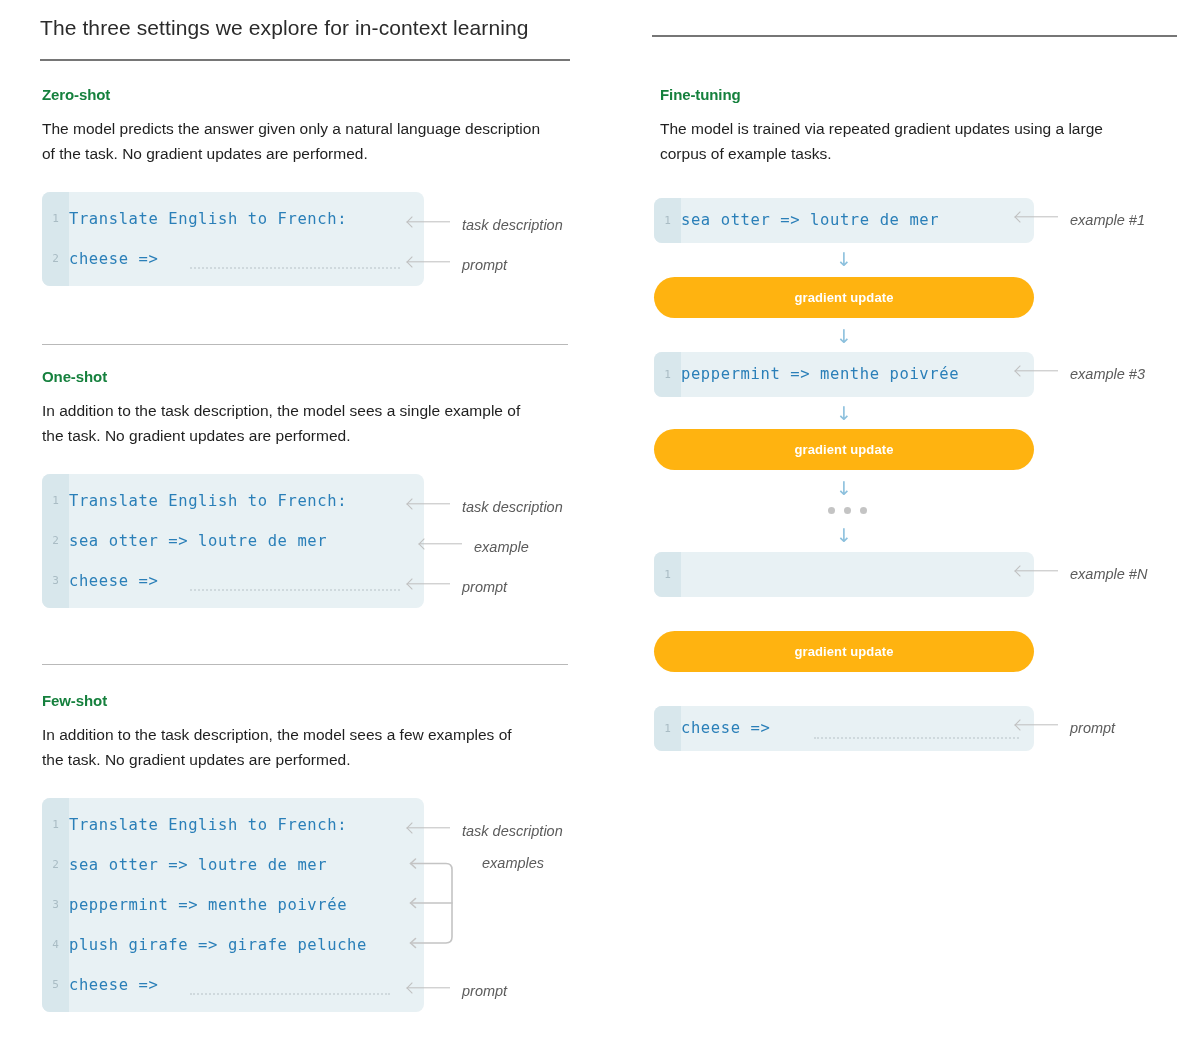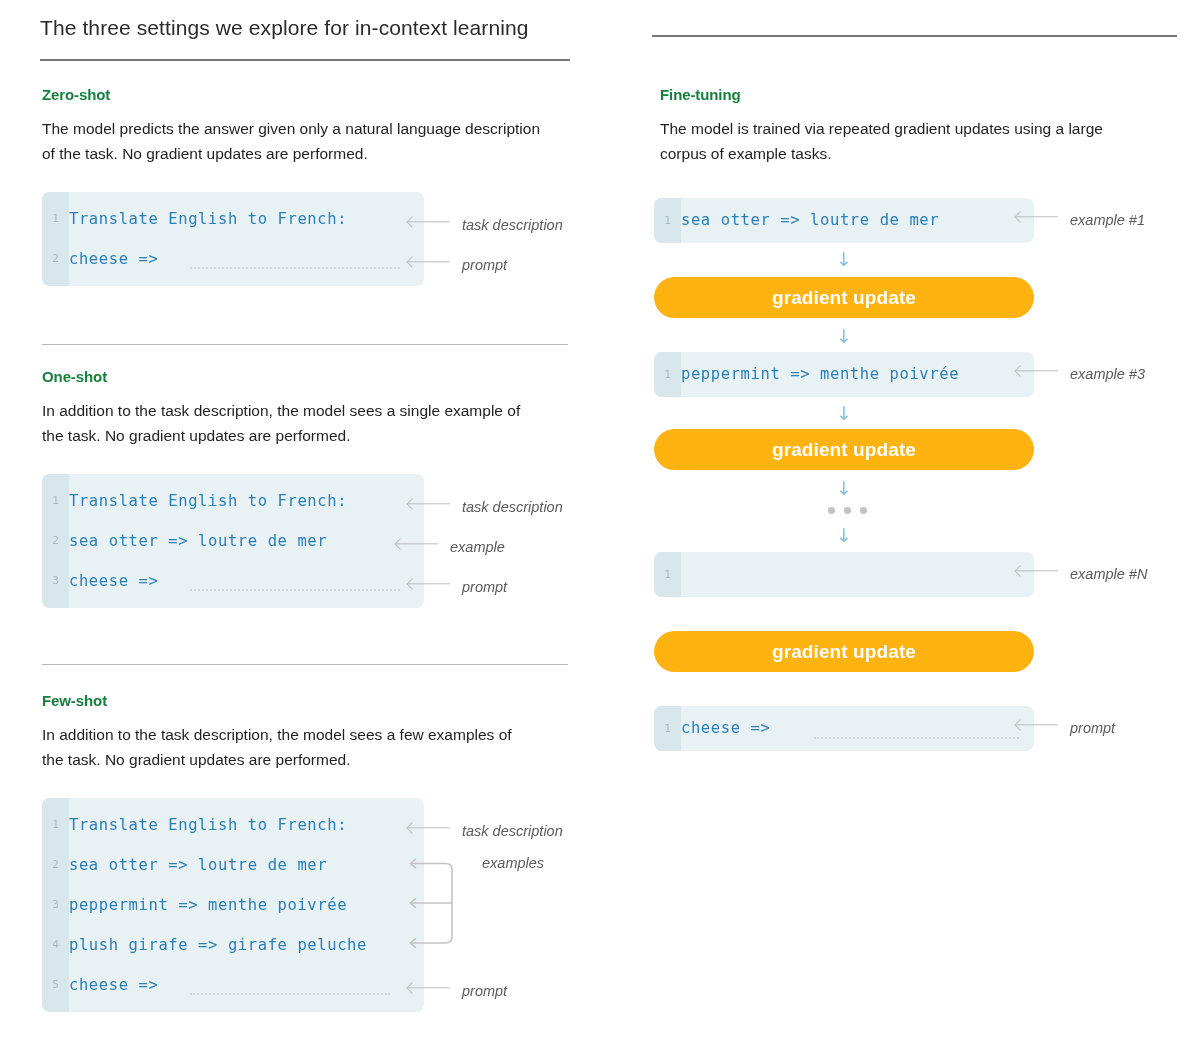--- a/index.html
+++ b/index.html
@@ -148,21 +148,21 @@
     position: absolute;
     height: 41px;
     border-radius: 21px;
     background: #ffb310;
     display: flex;
     align-items: center;
     justify-content: center;
   }
   .pill span {
     color: #ffffff;
-    font-size: 19px;
+    font-size: 13px;
     font-weight: bold;
     letter-spacing: 0.1px;
   }
   .down-arrow {
     position: absolute;
     width: 22px;
     text-align: center;
     color: #8cc0dd;
     font-size: 19px;
     line-height: 1;
@@ -243,21 +243,21 @@
             <span class="code-text">cheese =&gt;</span>
             <span class="dots-fill" style="left:148px; top:28px; width:210px;"></span>
           </div>
         </div>
       </div>
 
       <div class="anno" style="left:366px; top:131px;">
         <span class="arrow-line"></span>
         <span class="anno-label">task description</span>
       </div>
-      <div class="anno" style="left:354px; top:171px;">
+      <div class="anno" style="left:378px; top:171px;">
         <span class="arrow-line"></span>
         <span class="anno-label">example</span>
       </div>
       <div class="anno" style="left:366px; top:211px;">
         <span class="arrow-line"></span>
         <span class="anno-label">prompt</span>
       </div>
     </div>
 
     <div class="section-rule" style="position:absolute; left:2px; top:664px; width:526px;"></div>

